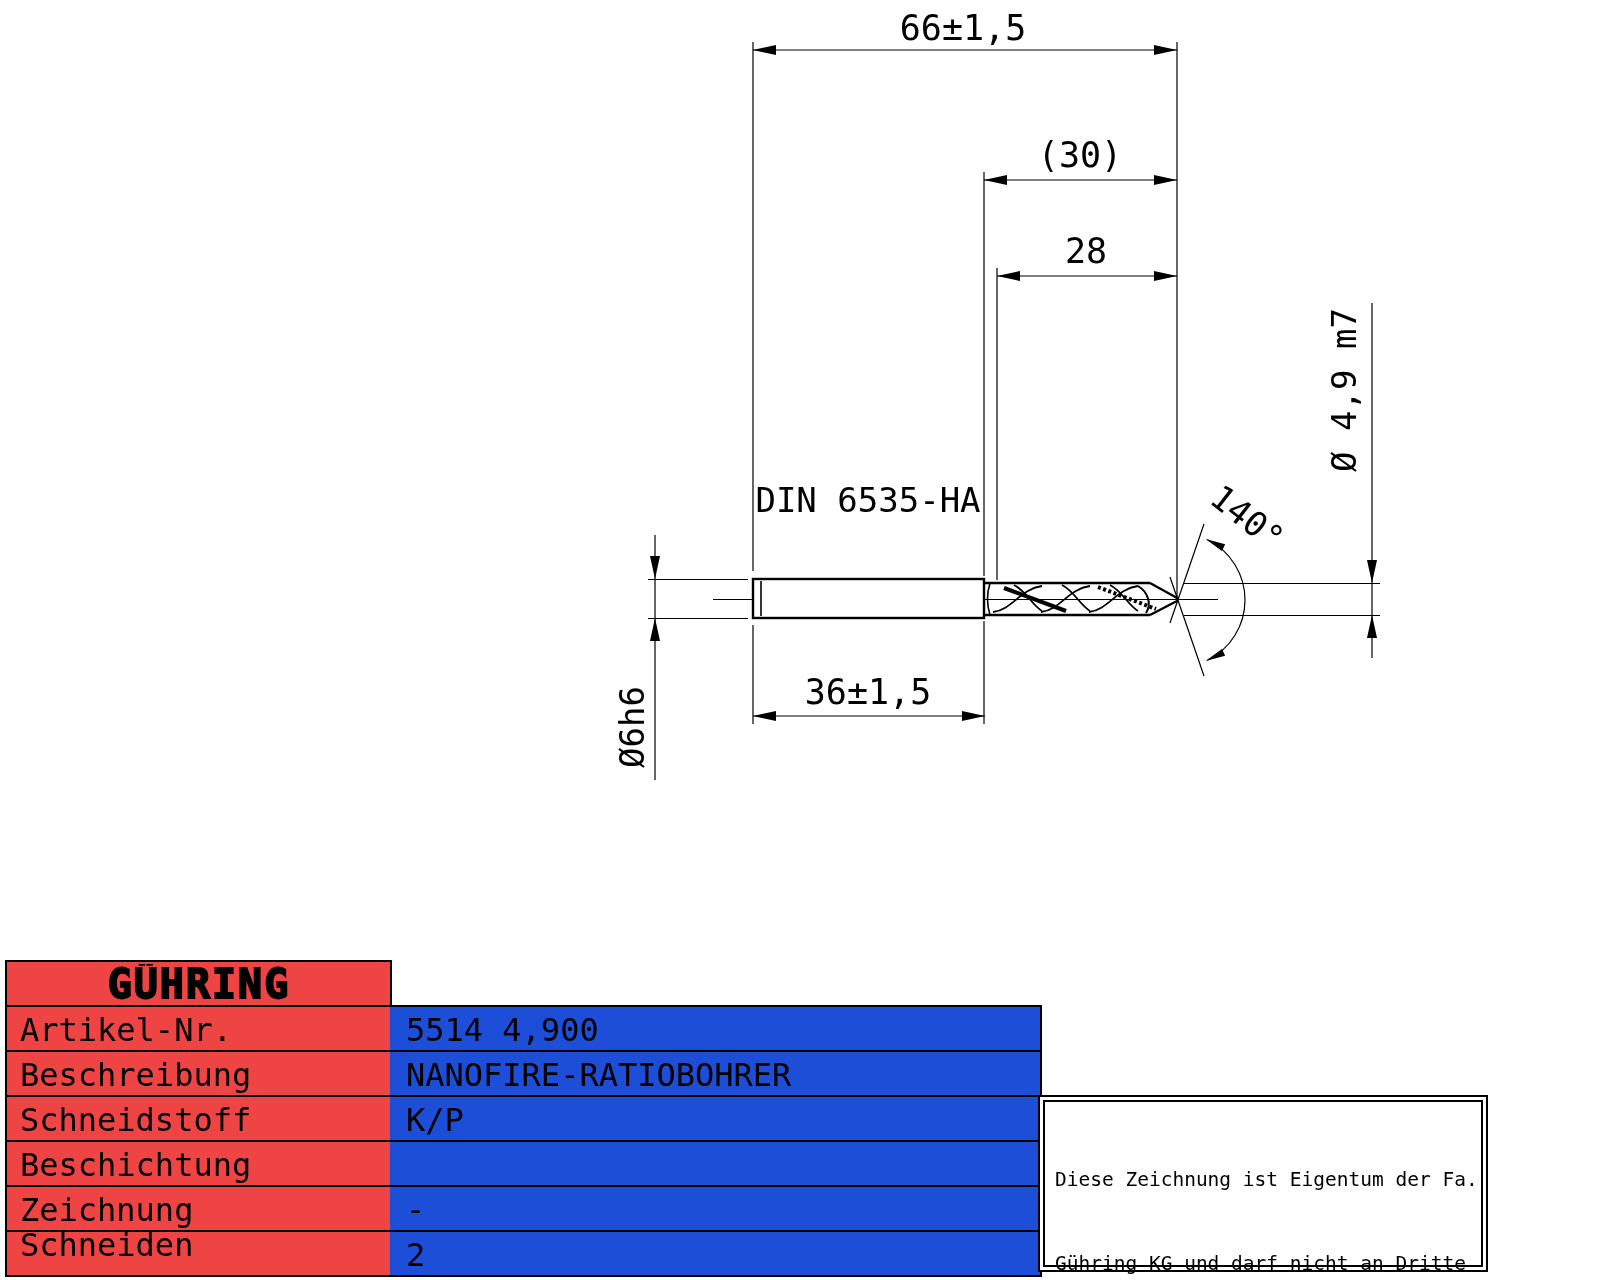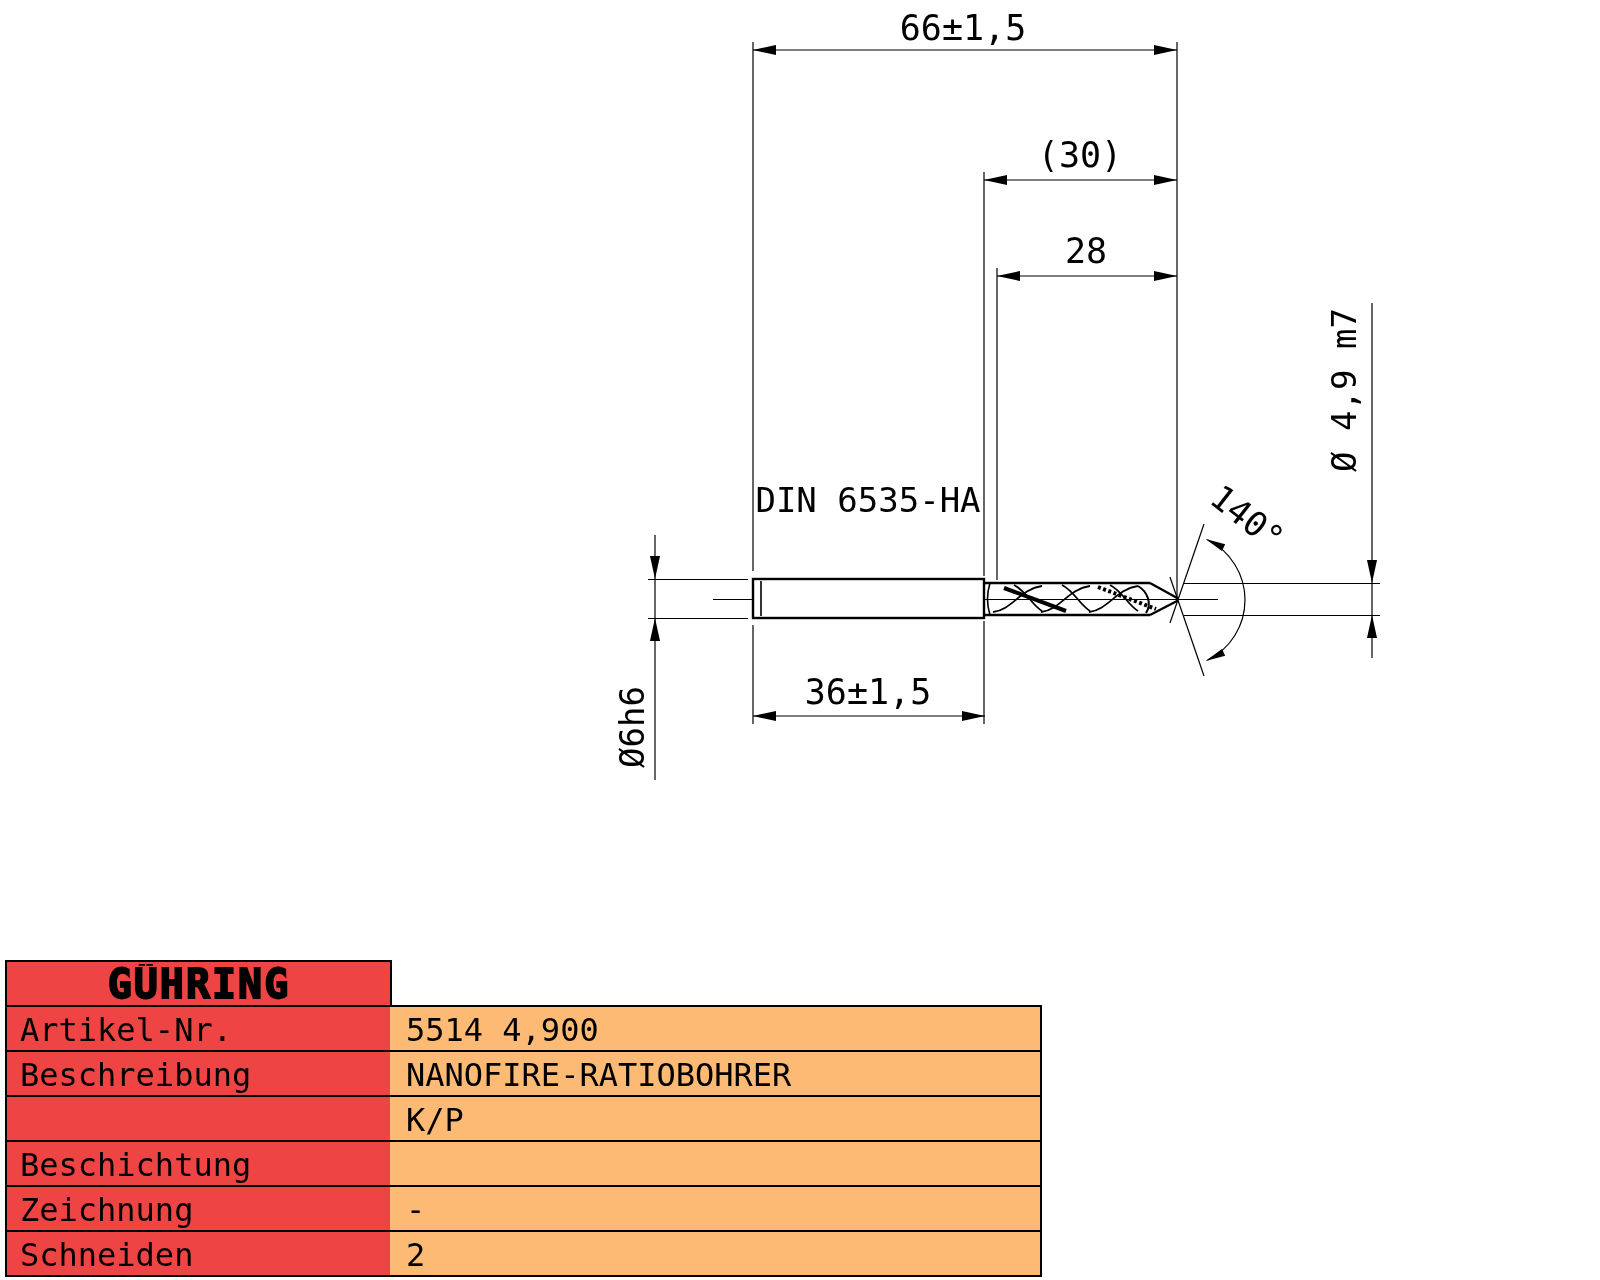--- a/index.html
+++ b/index.html
@@ -5,21 +5,21 @@
   html,body{margin:0;padding:0;background:#ffffff;}
   .page{position:relative;width:1600px;height:1280px;background:#ffffff;overflow:hidden;
         font-family:"DejaVu Sans Mono","Liberation Mono",monospace;color:#000;border-radius:9px;}
   svg{position:absolute;left:0;top:0;}
   svg text{font-family:"DejaVu Sans Mono","Liberation Mono",monospace;fill:#000;}
 
   
   .tbl-label{position:absolute;left:5px;top:960px;width:387px;height:317px;
              border:2px solid #000;box-sizing:border-box;background:#ef4444;}
   .tbl-value{position:absolute;left:390px;top:1005px;width:652px;height:272px;
-             border:2px solid #000;border-left:none;box-sizing:border-box;background:#fdba74;}
+             border:2px solid #000;border-left:none;box-sizing:border-box;background:#1d4ed8;}
   .rowline{position:absolute;left:0;width:100%;height:2px;background:#000;}
   .cell{position:absolute;left:0;width:100%;height:45px;display:flex;align-items:center;
         font-size:32px;letter-spacing:0px;white-space:pre;text-align:center;}
   .cell-label{padding-left:13px;box-sizing:border-box;}
   .cell-value{padding-left:16px;box-sizing:border-box;}
   .logo-wrap{position:absolute;left:2px;top:2px;width:381px;height:42px;}
 
   
   .note-box{position:absolute;left:1038px;top:1095px;width:450px;height:177px;
             border:2px solid #000;box-sizing:border-box;background:#fff;}
@@ -130,32 +130,45 @@
       </svg>
     </div>
     <div class="rowline" style="top:43px"></div>
     <div class="rowline" style="top:88px"></div>
     <div class="rowline" style="top:133px"></div>
     <div class="rowline" style="top:178px"></div>
     <div class="rowline" style="top:223px"></div>
     <div class="rowline" style="top:268px"></div>
     <div class="cell cell-label" style="top:45px">Artikel-Nr.</div>
     <div class="cell cell-label" style="top:90px">Beschreibung</div>
+    <div class="cell cell-label" style="top:135px">Schneidstoff</div>
     <div class="cell cell-label" style="top:180px">Beschichtung</div>
     <div class="cell cell-label" style="top:225px">Zeichnung</div>
-    <div class="cell cell-label" style="top:270px">Schneiden</div>
+    <div class="cell cell-label" style="top:260px">Schneiden</div>
   </div>
 
   <div class="tbl-value">
     <div class="rowline" style="top:43px"></div>
     <div class="rowline" style="top:88px"></div>
     <div class="rowline" style="top:133px"></div>
     <div class="rowline" style="top:178px"></div>
     <div class="rowline" style="top:223px"></div>
     <div class="cell cell-value" style="top:0px">5514 4,900</div>
     <div class="cell cell-value" style="top:45px">NANOFIRE-RATIOBOHRER</div>
     <div class="cell cell-value" style="top:90px">K/P</div>
     <div class="cell cell-value" style="top:180px">-</div>
     <div class="cell cell-value" style="top:225px">2</div>
   </div>
 
+  <div class="note-box">
+    <div class="note-inner">
+      <div class="note-text">
+        <div>Diese Zeichnung ist Eigentum der Fa.</div>
+        <div>Gühring KG und darf nicht an Dritte</div>
+        
+        
+        
+        
+      </div>
+    </div>
+  </div>
 
 </div>
 
 </body></html>

